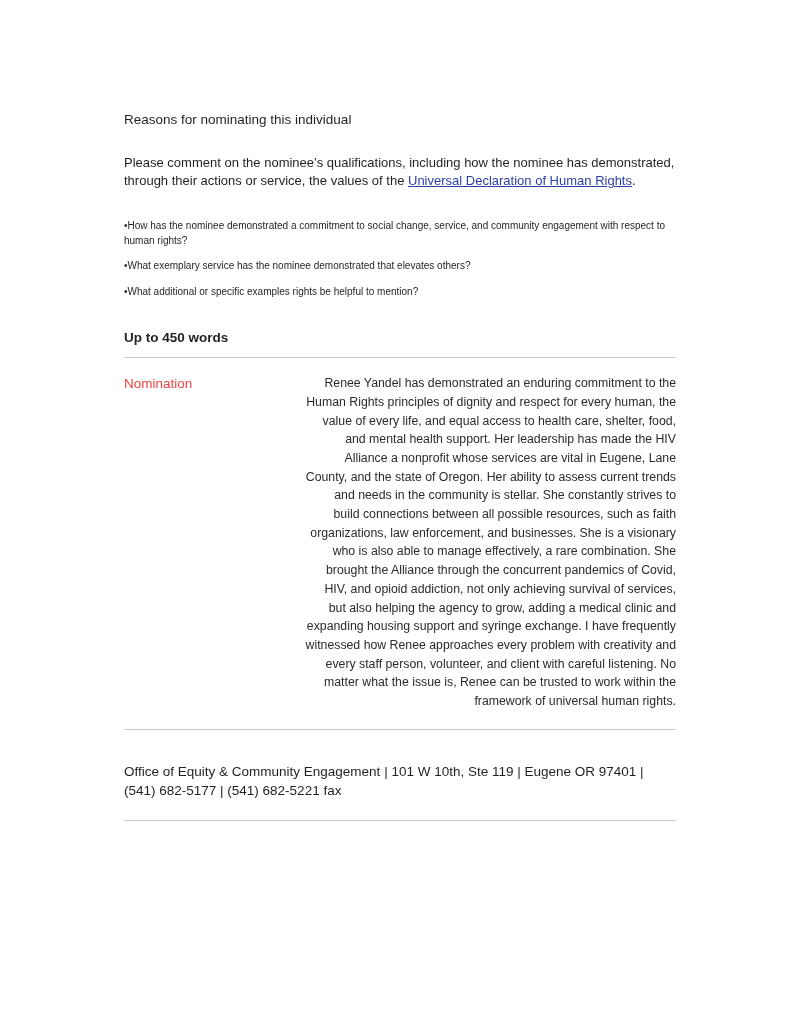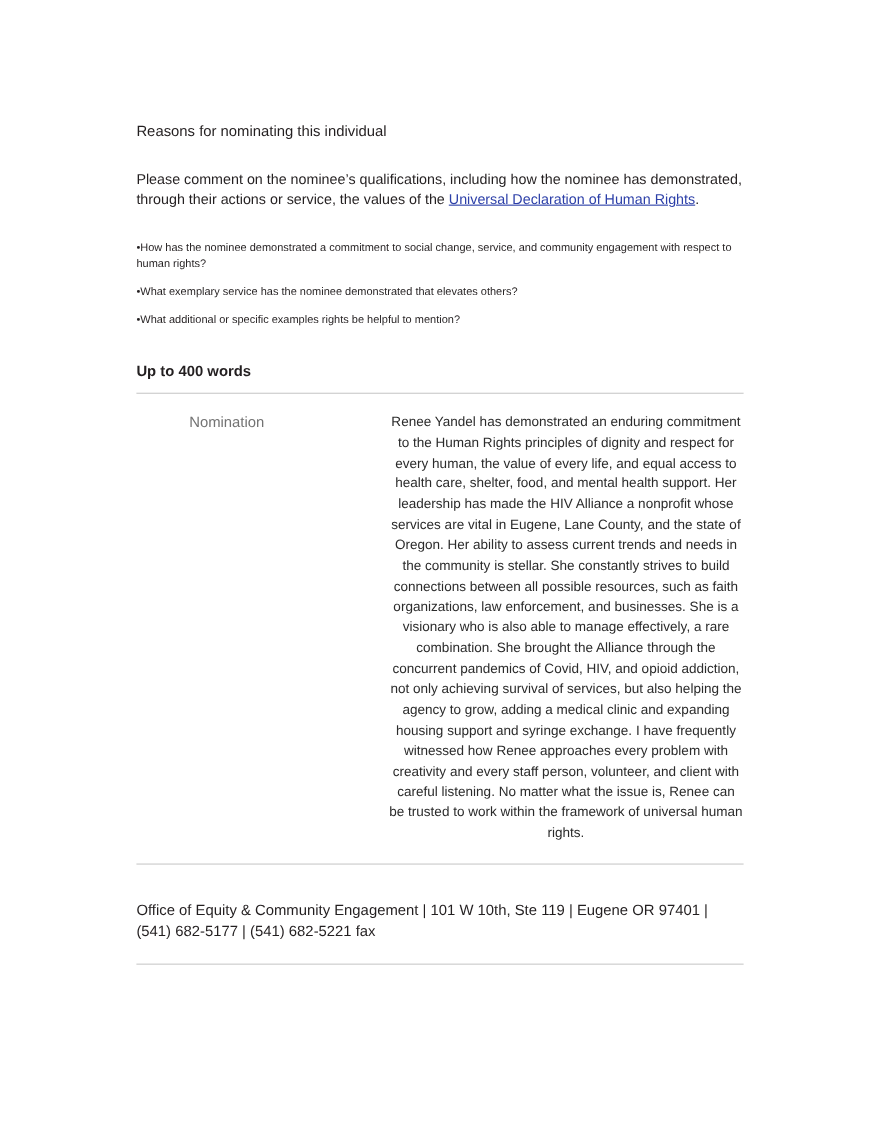--- a/index.html
+++ b/index.html
@@ -63,29 +63,28 @@
   .answer-block {
     display: flex;
     align-items: flex-start;
     padding-top: 16px;
   }
   .answer-label {
     width: 181px;
     flex: 0 0 181px;
     font-size: 13.5px;
     line-height: 1.45;
-    color: #737373;
-    margin-left: 48px;
+    color: #ef4444;
   }
   .answer-text {
     flex: 1 1 auto;
     font-size: 12.3px;
     line-height: 1.52;
     color: #2b2b2b;
-    text-align: center;
+    text-align: right;
   }
   .rule-bottom {
     border-top: 1px solid #c9c9c9;
     margin-top: 18px;
   }
   .footer {
     font-size: 13.5px;
     line-height: 1.45;
     color: #231f20;
     margin-top: 32px;
@@ -104,21 +103,21 @@
 
   <p class="para"><span>Please comment on the nominee’s qualifications, including how the nominee has demonstrated, through their actions or service, the values of the </span><a class="doclink" href="#">Universal Declaration of Human Rights</a><span>.</span></p>
 
 
   <div class="bullets">
     <div class="bullet">•How has the nominee demonstrated a commitment to social change, service, and community engagement with respect to human rights?</div>
     <div class="bullet">•What exemplary service has the nominee demonstrated that elevates others?</div>
     <div class="bullet">•What additional or specific examples rights be helpful to mention?</div>
   </div>
 
-  <div class="wordlimit">Up to 400 words</div>
+  <div class="wordlimit">Up to 450 words</div>
 
   <div class="rule"></div>
 
   <div class="answer-block">
     <div class="answer-label">Nomination</div>
     <div class="answer-text">Renee Yandel has demonstrated an enduring commitment to the Human Rights principles of dignity and respect for every human, the value of every life, and equal access to health care, shelter, food, and mental health support. Her leadership has made the HIV Alliance a nonprofit whose services are vital in Eugene, Lane County, and the state of Oregon. Her ability to assess current trends and needs in the community is stellar. She constantly strives to build connections between all possible resources, such as faith organizations, law enforcement, and businesses. She is a visionary who is also able to manage effectively, a rare combination. She brought the Alliance through the concurrent pandemics of Covid, HIV, and opioid addiction, not only achieving survival of services, but also helping the agency to grow, adding a medical clinic and expanding housing support and syringe exchange. I have frequently witnessed how Renee approaches every problem with creativity and every staff person, volunteer, and client with careful listening. No matter what the issue is, Renee can be trusted to work within the framework of universal human rights.</div>
   </div>
 
   <div class="rule-bottom"></div>
 

